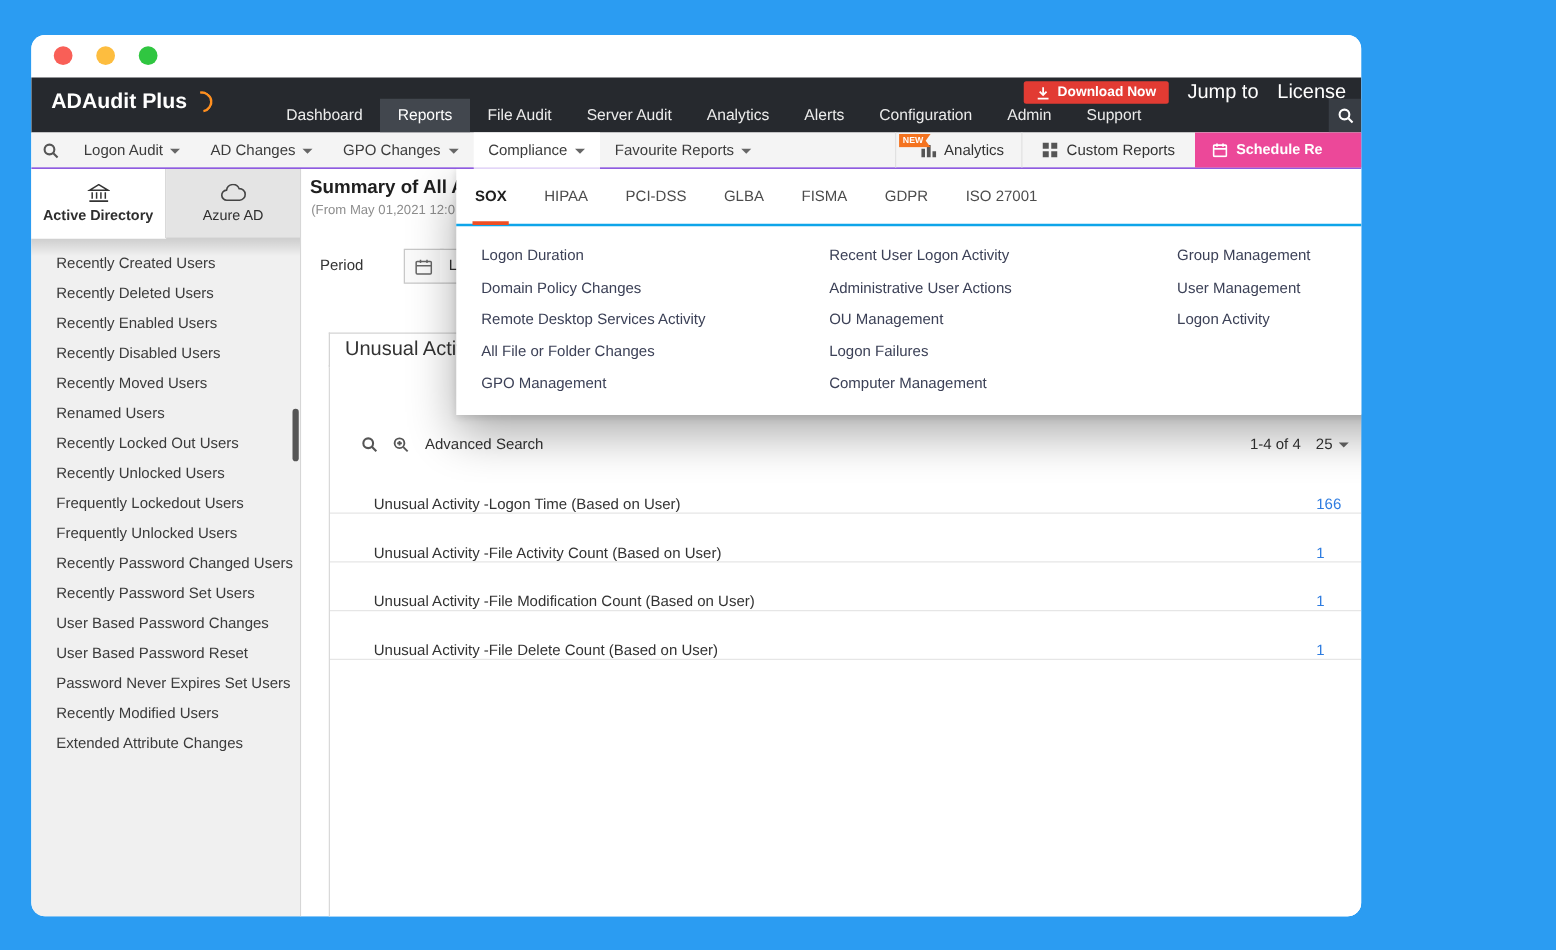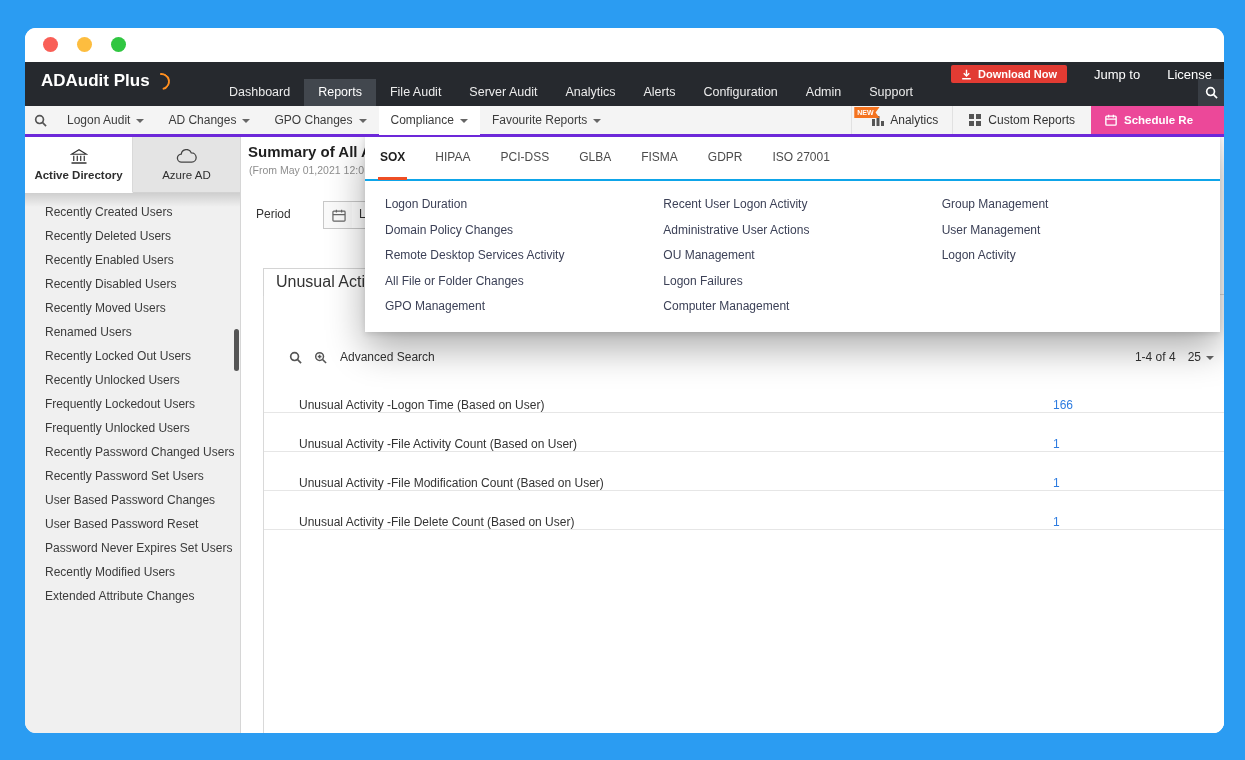--- a/index.html
+++ b/index.html
@@ -1,39 +1,39 @@
 <!DOCTYPE html>
 <html><head>
 <meta charset="utf-8">
 <style>
   html,body{margin:0;padding:0;}
   body{width:1245px;height:760px;background:#2b9cf2;font-family:"Liberation Sans",sans-serif;position:relative;overflow:hidden;}
-  .window{position:absolute;left:25px;top:28px;width:1199px;height:705px;background:#fff;border-radius:11px;overflow:hidden;}
+  .window{position:absolute;left:25px;top:28px;width:1064px;height:705px;background:#fff;border-radius:11px;overflow:hidden;}
 
   
   .titlebar{height:34px;background:#fff;position:relative;}
   .tl{position:absolute;top:9px;width:15px;height:15px;border-radius:50%;}
   .tl-close{left:18px;background:#f95f57;}
   .tl-min{left:52px;background:#fdbd3f;}
   .tl-max{left:86px;background:#30c641;}
 
   
   .appheader{position:relative;height:44px;background:#26292e;}
   .logo{position:absolute;left:16px;top:9px;font-size:17px;font-weight:bold;color:#fff;display:flex;align-items:center;white-space:nowrap;}
   .logo-swoosh{width:13px;height:13px;border:2.5px solid #ff8f1f;border-left-color:transparent;border-bottom-color:transparent;border-radius:50%;transform:rotate(35deg);margin-left:3px;}
   .nav{position:absolute;left:190px;bottom:0;display:flex;height:27px;}
   .nav-item{line-height:27px;padding:0 14px;font-size:12.5px;color:#ececec;white-space:nowrap;cursor:pointer;}
   .nav-item.active{background:#42474e;color:#fff;}
   .header-top{position:absolute;top:3px;right:12px;display:flex;align-items:center;gap:15px;}
   .download-btn{display:flex;align-items:center;gap:6px;background:#e23b33;color:#fff;font-size:11px;font-weight:bold;padding:3px 10px;border-radius:2px;cursor:pointer;white-space:nowrap;}
-  .header-link{color:#fff;font-size:13px;cursor:pointer;white-space:nowrap;margin-left:12px;}
+  .header-link{color:#fff;font-size:16px;cursor:pointer;white-space:nowrap;}
   .header-search{position:absolute;right:0;bottom:0;width:26px;height:27px;background:#383d44;display:flex;align-items:center;justify-content:center;color:#fff;cursor:pointer;}
 
   
-  .toolbar{position:relative;height:28px;background:#f4f4f4;border-bottom:3px solid #6d28d9;display:flex;align-items:stretch;font-size:12px;color:#3c3c3c;z-index:20;}
+  .toolbar{position:relative;height:28px;background:#f4f4f4;border-bottom:1px solid #6d28d9;display:flex;align-items:stretch;font-size:12px;color:#3c3c3c;z-index:20;}
   .tb-search{display:flex;align-items:center;justify-content:center;width:30px;color:#555;cursor:pointer;}
   .tb-item{display:flex;align-items:center;gap:6px;padding:0 12px;position:relative;cursor:pointer;white-space:nowrap;}
   .tb-item.active{background:#fff;}
   .tb-item.active::after{content:"";position:absolute;left:0;right:0;bottom:-1px;height:1px;background:#fff;}
   .caret{width:0;height:0;border-left:4px solid transparent;border-right:4px solid transparent;border-top:4px solid #666;margin-top:1px;}
   .tb-right{margin-left:auto;display:flex;align-items:stretch;}
   .tb-analytics{position:relative;display:flex;align-items:center;gap:6px;padding:0 14px 0 20px;border-left:1px solid #e1e1e1;color:#333;cursor:pointer;white-space:nowrap;}
   .new-badge{position:absolute;top:1px;left:2px;background:#f4731f;color:#fff;font-size:7px;font-weight:bold;line-height:11px;padding:0 6px 0 3px;clip-path:polygon(0 0,100% 0,84% 50%,100% 100%,0 100%);}
   .tb-custom{display:flex;align-items:center;gap:7px;padding:0 16px;border-left:1px solid #e1e1e1;color:#333;cursor:pointer;white-space:nowrap;}
   .schedule-btn{flex:none;display:flex;align-items:center;gap:7px;background:#ec4899;color:#fff;font-weight:bold;font-size:11.5px;padding:0 14px;width:130px;margin-right:-25px;cursor:pointer;white-space:nowrap;overflow:hidden;}

